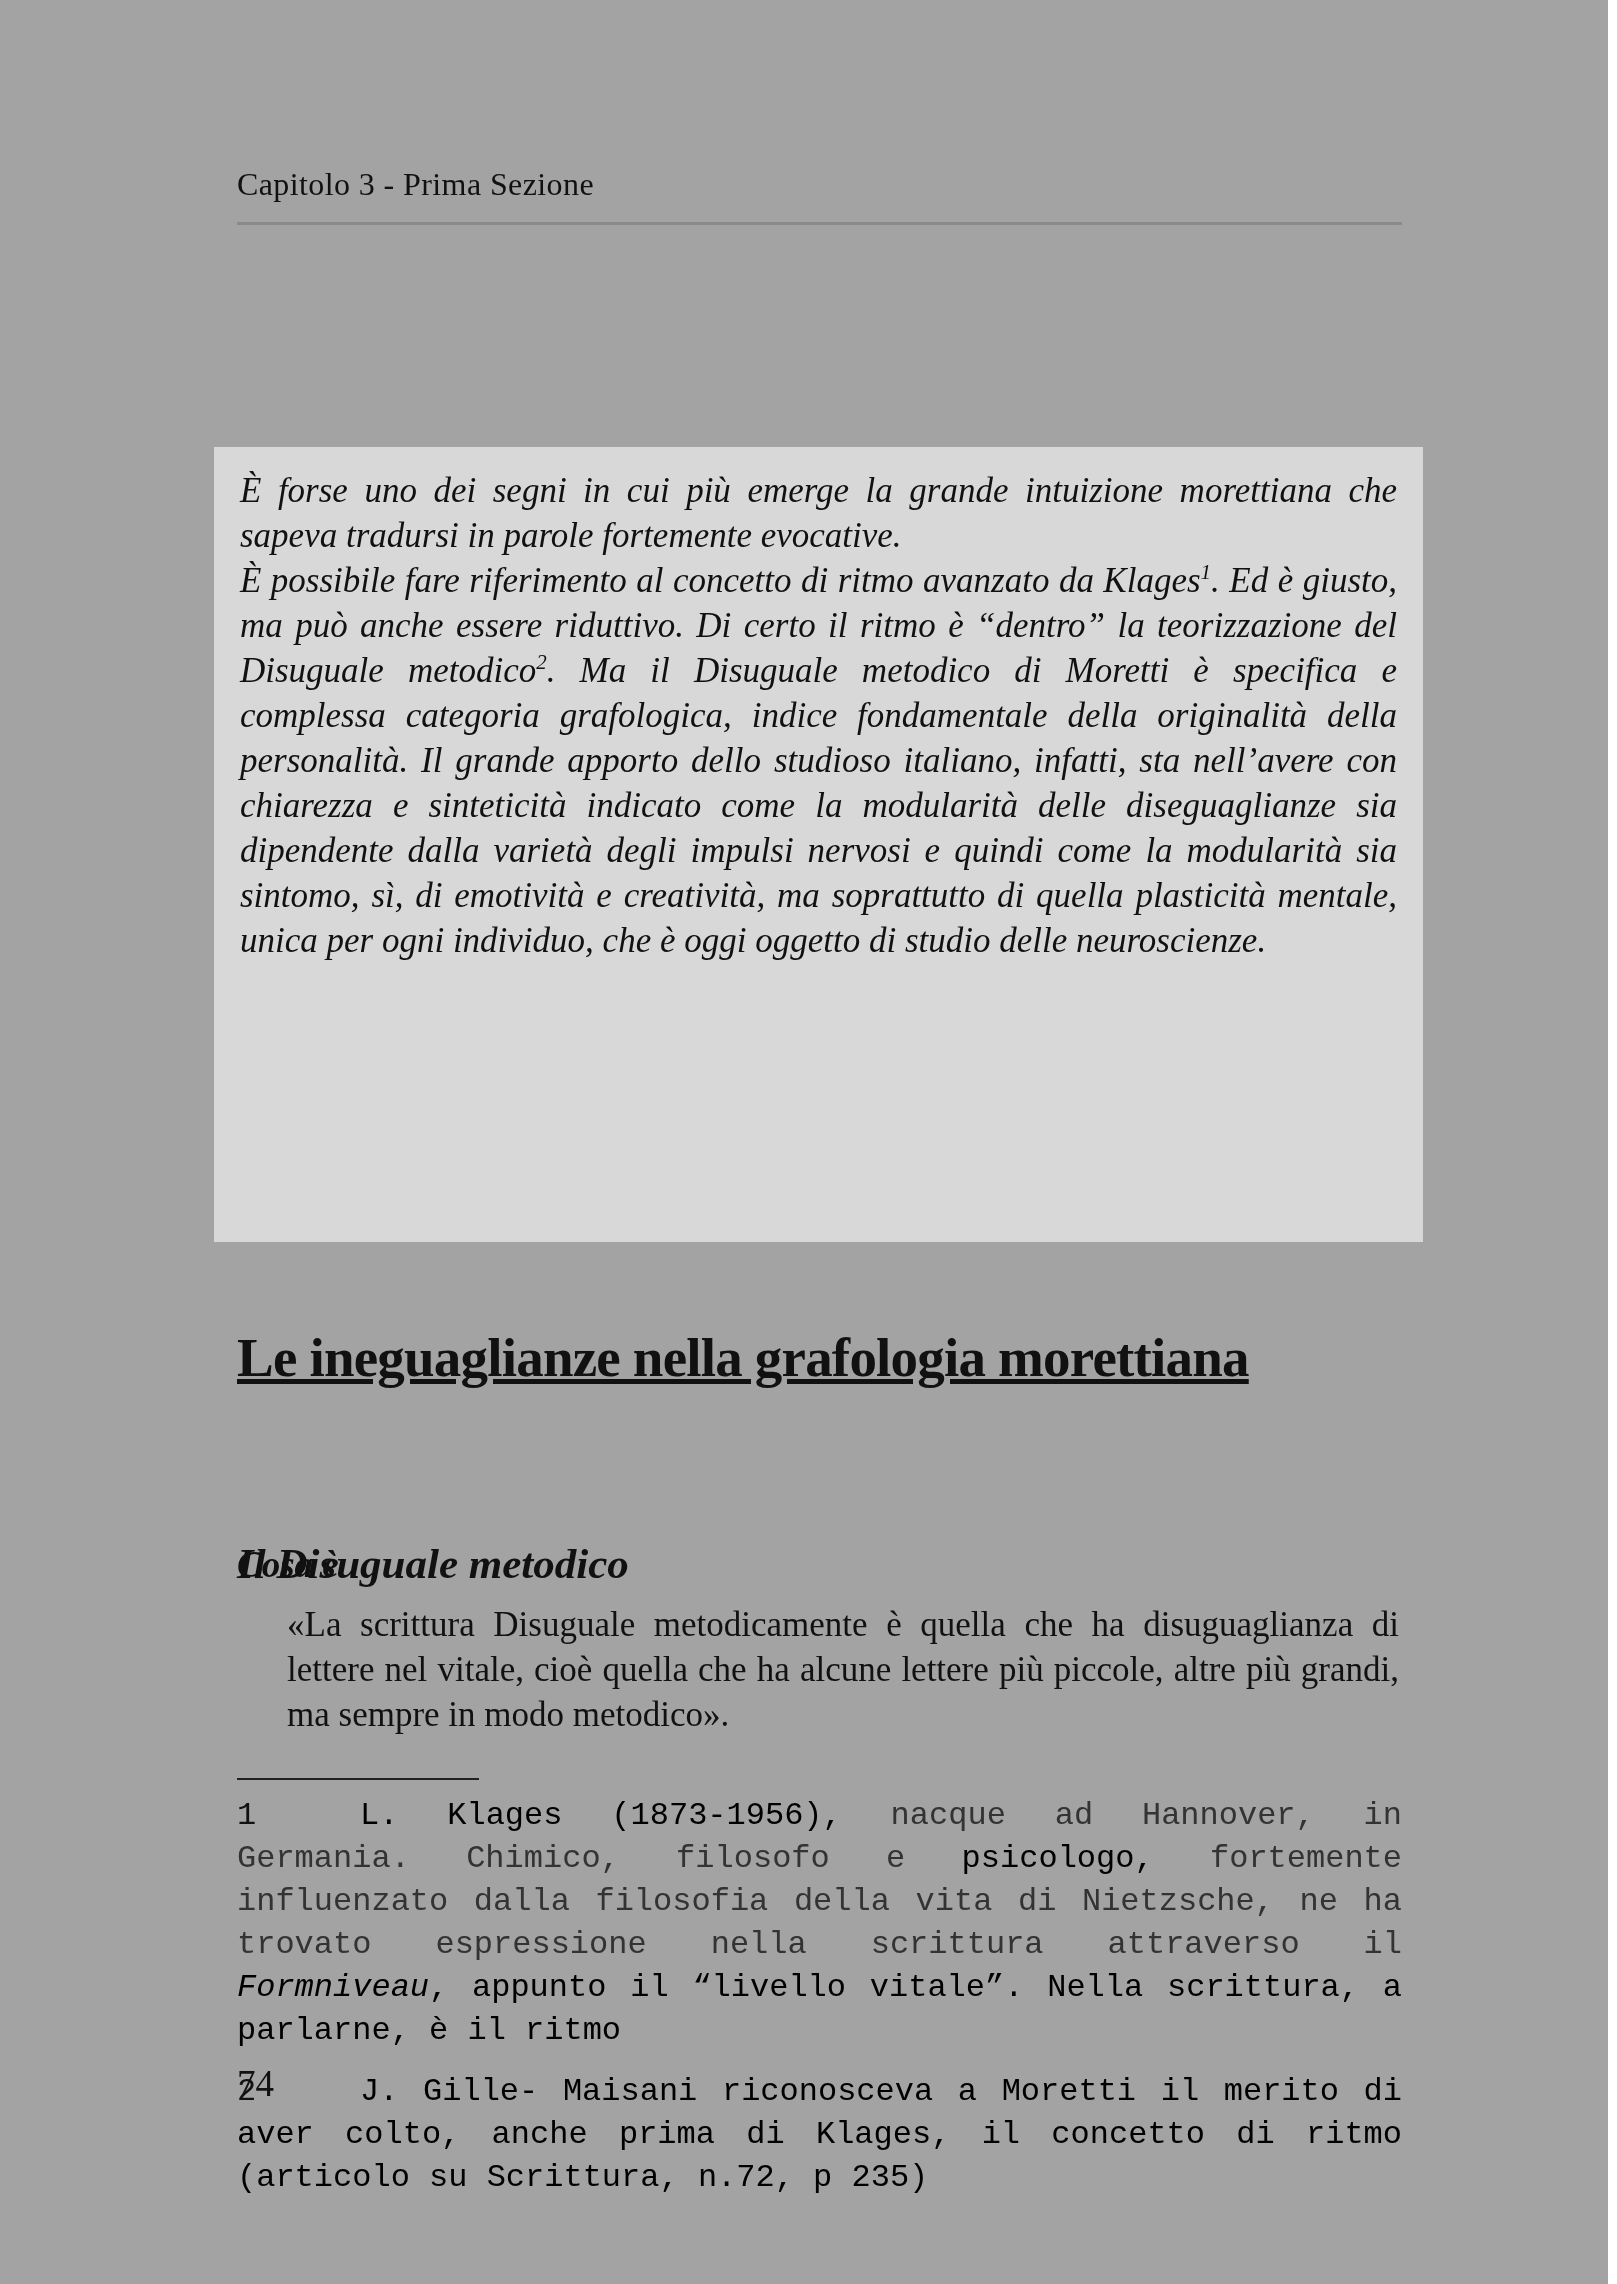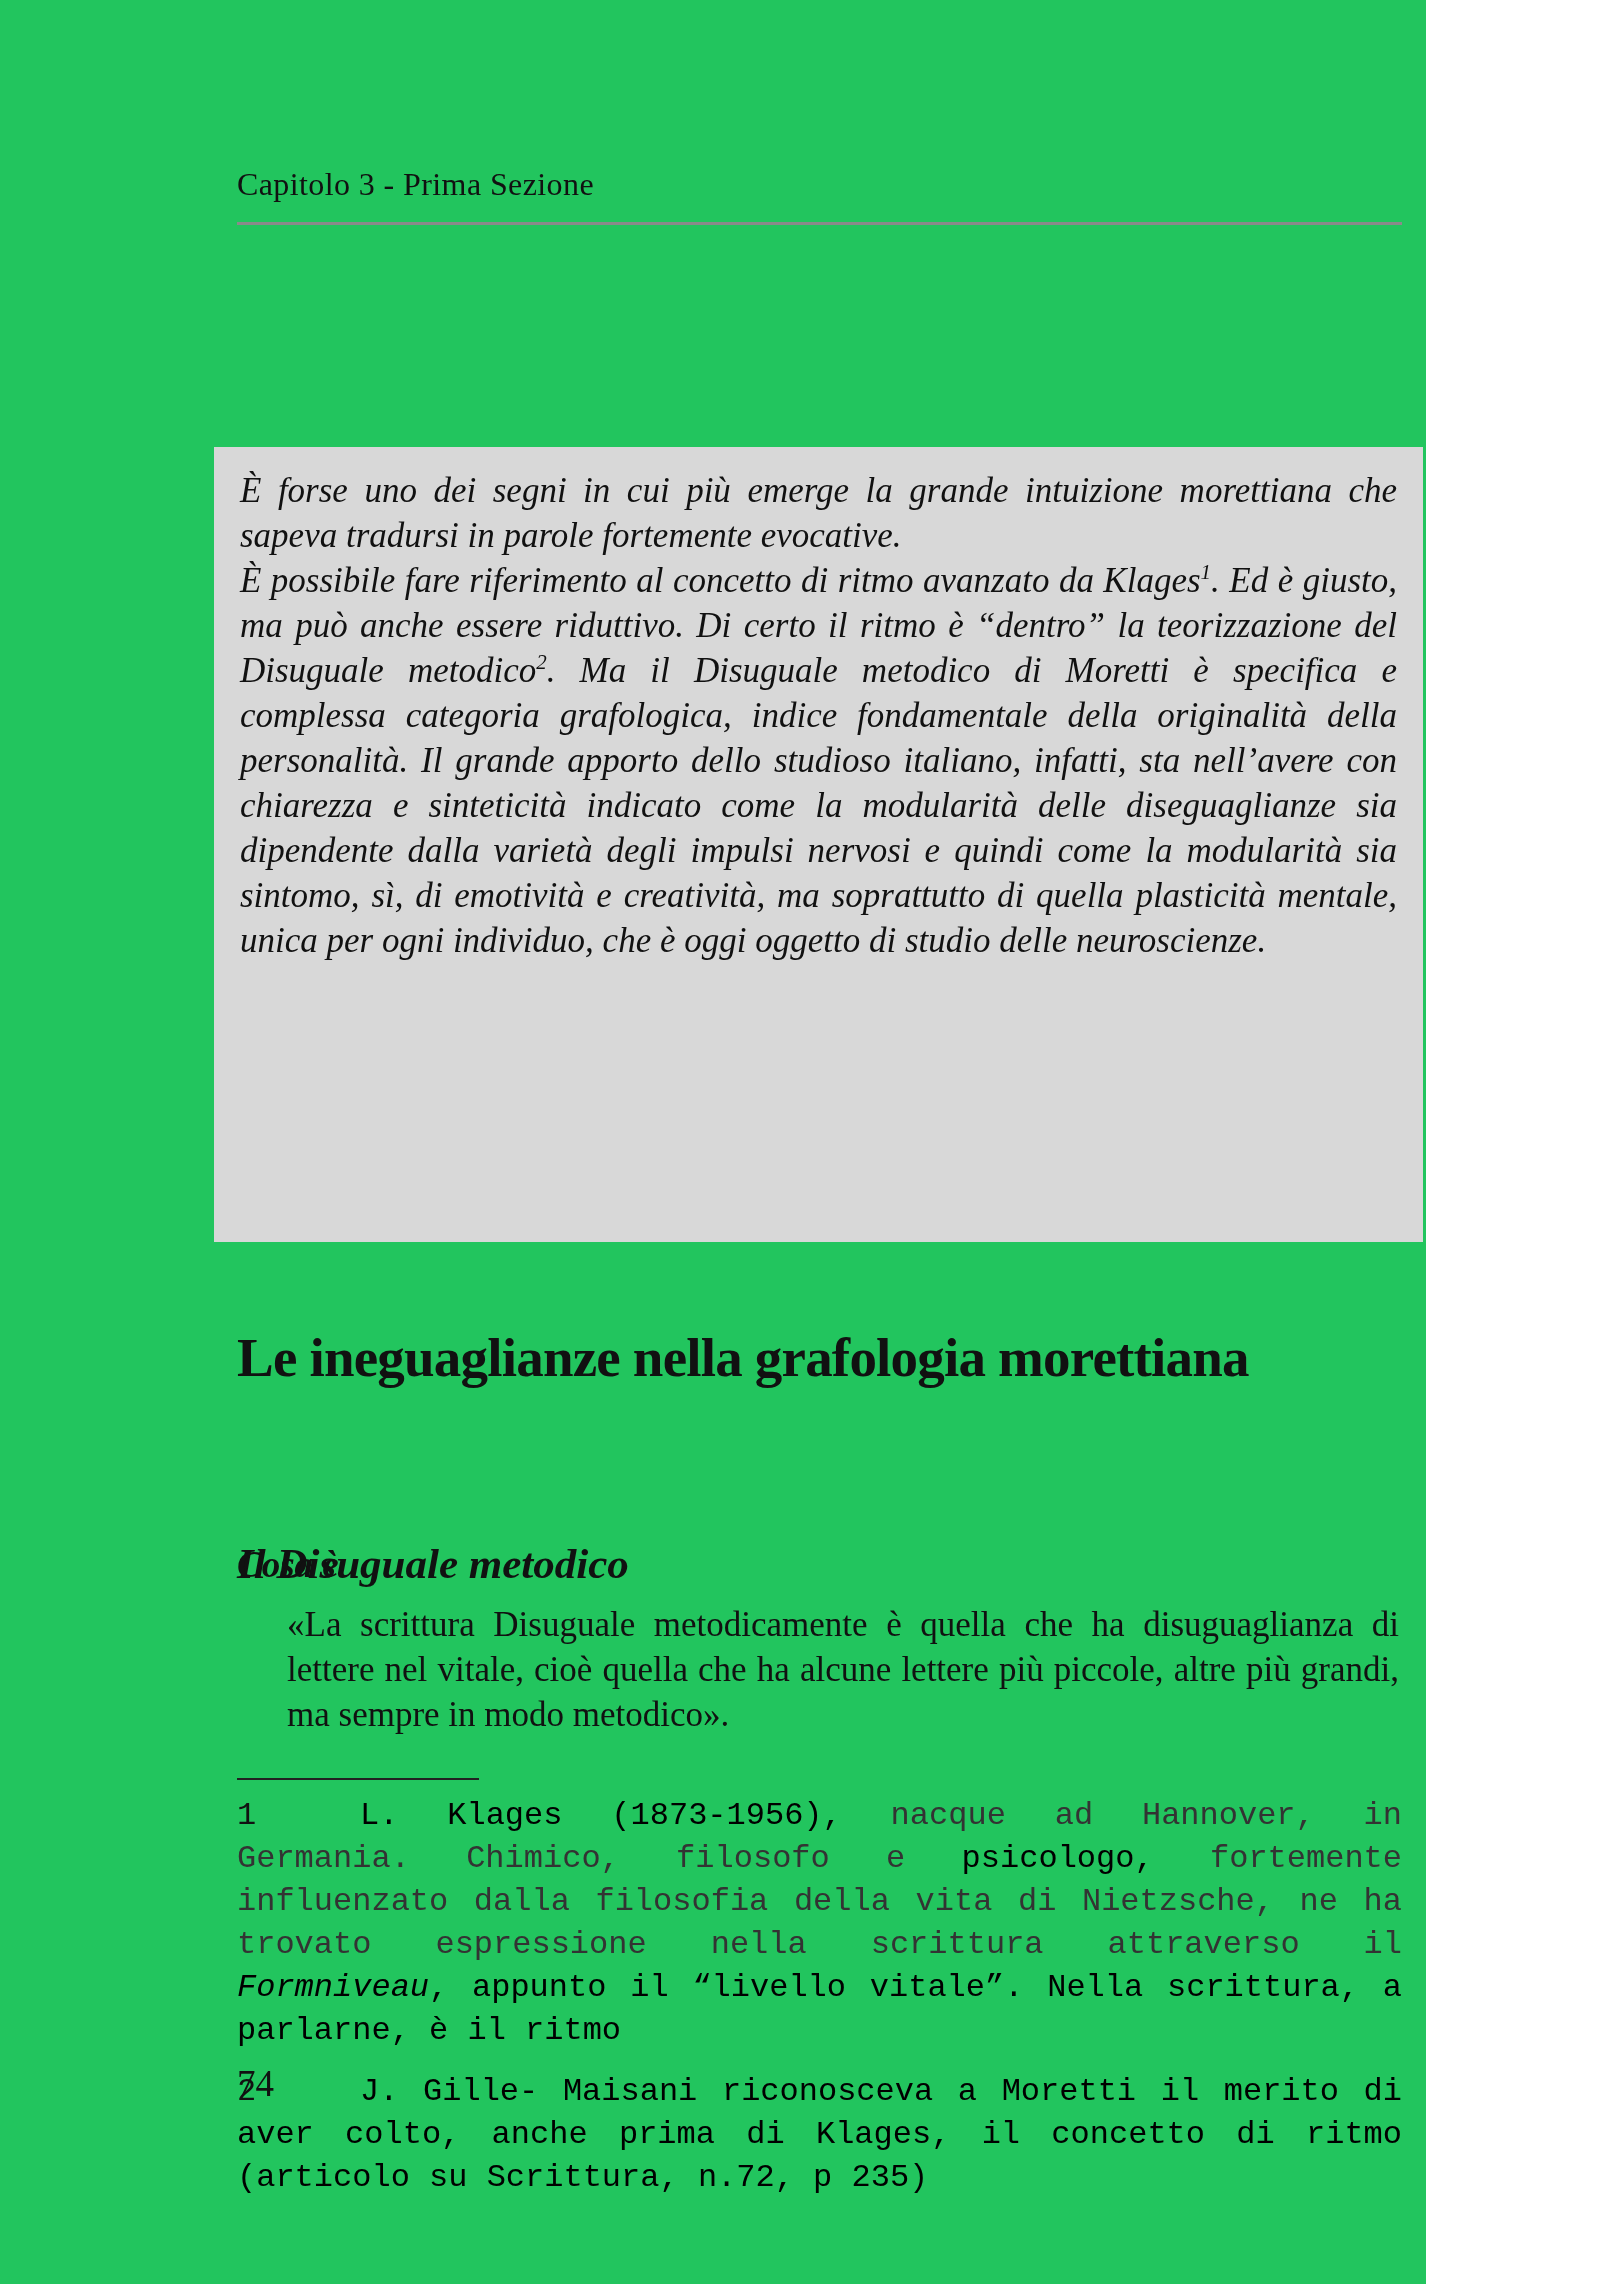--- a/index.html
+++ b/index.html
@@ -2,23 +2,23 @@
 <html lang="it" style="font-size:13px"><head>
 <meta charset="utf-8">
 <style>
   html, body {
     margin: 0;
     padding: 0;
     background: #ffffff;
   }
   .page {
     position: relative;
-    width: 1426px;
+    width: 1608px;
     height: 2284px;
-    background: #22c55e;
+    background: #a3a3a3;
     font-family: "Liberation Serif", "DejaVu Serif", serif;
     color: #111111;
     overflow: hidden;
   }
   .running-header {
     position: absolute;
     left: 237px;
     top: 166px;
     font-size: 32px;
     letter-spacing: 0.4px;
@@ -65,20 +65,21 @@
     line-height: 0;
   }
   .section-h1 {
     position: absolute;
     left: 237px;
     top: 1326px;
     font-size: 55px;
     font-weight: bold;
     letter-spacing: -0.8px;
     white-space: nowrap;
+    text-decoration: underline;
   }
   .section-h2 {
     position: absolute;
     left: 237px;
     top: 1539px;
     font-size: 43px;
     font-weight: bold;
     font-style: italic;
     white-space: nowrap;
   }

